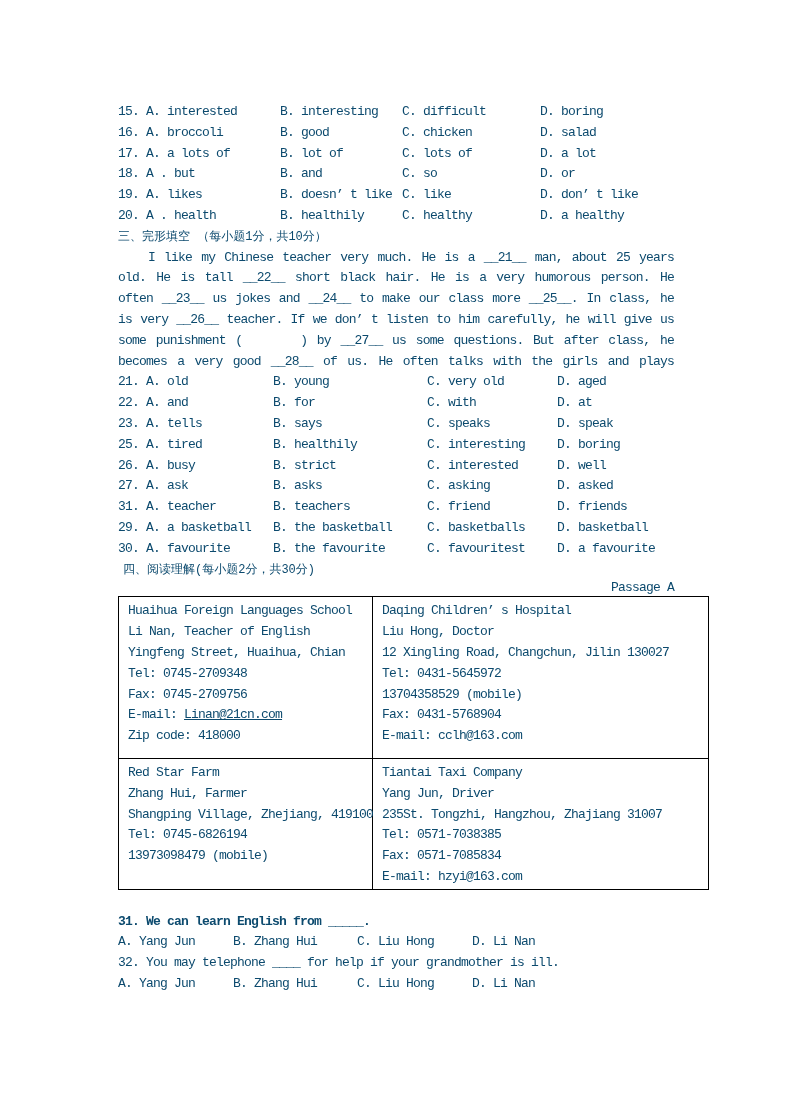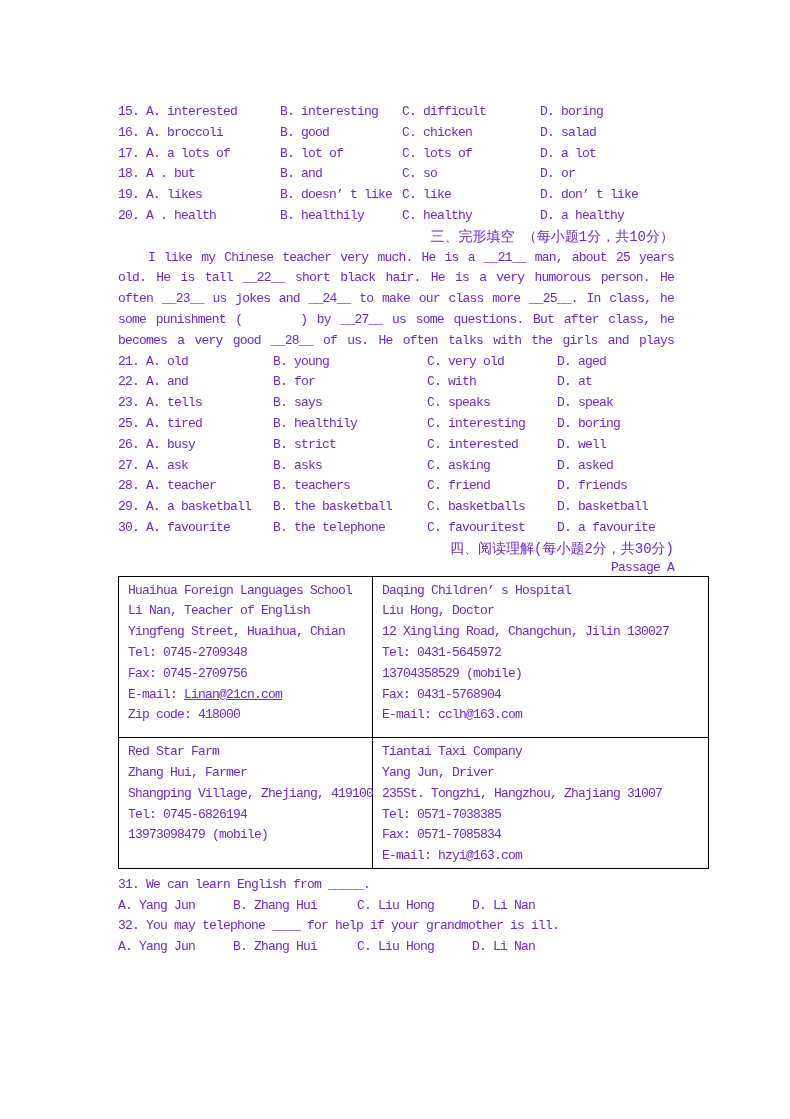--- a/index.html
+++ b/index.html
@@ -1,57 +1,57 @@
 <!DOCTYPE html>
 <html><head>
 <meta charset="utf-8">
 <style>
   html, body { margin: 0; padding: 0; background: #ffffff; }
   .page {
     position: relative;
     width: 790px;
     height: 1119px;
     background: #ffffff;
-    color: #6d28d9;
+    color: #0c4a6e;
     font-family: "Liberation Mono", "DejaVu Sans Mono", monospace;
     font-size: 13px;
     letter-spacing: -0.8px;
     line-height: 20.8px;
     overflow: hidden;
   }
   .content { position: absolute; left: 118px; top: 102px; width: 556px; }
 
   .mc-row { display: grid; height: 20.8px; }
   .mc-row span { white-space: pre; overflow: visible; }
   .g1 { grid-template-columns: 162px 122px 138px 1fr; }
   .g2 { grid-template-columns: 155px 154px 130px 1fr; }
   .g3 { grid-template-columns: 115px 124px 115px 1fr; }
 
-  .cn-heading { height: 20.8px; font-size: 14px; letter-spacing: 0; white-space: pre; text-align: right; }
+  .cn-heading { height: 20.8px; font-size: 12px; letter-spacing: 0; white-space: pre; }
   .cn-heading.indent { padding-left: 5px; }
 
   .passage div { text-align: justify; text-align-last: justify; height: 20.8px; }
   .passage .pl-first { text-indent: 30px; }
   .passage .pl-last { text-align-last: left; }
 
   .plabel { text-align: right; height: 16px; line-height: 16px; }
 
   table.info { border-collapse: collapse; table-layout: fixed; width: 590px; }
   table.info td {
     border: 1px solid #000000;
     vertical-align: top;
     padding: 4px 8px 11px 9px;
     margin-left: 24px;
   }
   table.info tr.r2 td { padding-bottom: 1px; }
   .ln { white-space: pre; height: 20.8px; }
   .email-link { text-decoration: underline; }
 
   .q-stem { white-space: pre; height: 20.8px; }
-  .mt { margin-top: 6px; }
+  .mt { margin-top: 22px; font-weight: bold; }
 </style>
 </head>
 <body>
 
 <div class="page">
   <div class="content">
 
     <div class="mc-row g1">
       <span>15. A. interested</span>
         <span>B. interesting</span>
@@ -88,20 +88,21 @@
         <span>C. healthy</span>
         <span>D. a healthy</span>
     </div>
 
     <div class="cn-heading">三、完形填空 （每小题1分，共10分）</div>
 
     <div class="passage">
       <div class="pl-first">I like my Chinese teacher very much. He is a __21__ man, about 25 years</div>
       <div>old. He is tall __22__ short black hair. He is a very humorous person. He</div>
       <div>often __23__ us jokes and __24__ to make our class more __25__. In class, he</div>
+      <div>is very __26__ teacher. If we don’ t listen to him carefully, he will give us</div>
       <div>some punishment (&nbsp;&nbsp;&nbsp;&nbsp;&nbsp;&nbsp;) by __27__ us some questions. But after class, he</div>
       <div>becomes a very good __28__ of us. He often talks with the girls and plays</div>
     </div>
 
     <div class="mc-row g2">
       <span>21. A. old</span>
         <span>B. young</span>
         <span>C. very old</span>
         <span>D. aged</span>
     </div>
@@ -129,34 +130,34 @@
         <span>C. interested</span>
         <span>D. well</span>
     </div>
     <div class="mc-row g2">
       <span>27. A. ask</span>
         <span>B. asks</span>
         <span>C. asking</span>
         <span>D. asked</span>
     </div>
     <div class="mc-row g2">
-      <span>28. A. teacher</span>
+      <span>31. A. teacher</span>
         <span>B. teachers</span>
         <span>C. friend</span>
         <span>D. friends</span>
     </div>
     <div class="mc-row g2">
       <span>29. A. a basketball</span>
         <span>B. the basketball</span>
         <span>C. basketballs</span>
         <span>D. basketball</span>
     </div>
     <div class="mc-row g2">
       <span>30. A. favourite</span>
-        <span>B. the telephone</span>
+        <span>B. the favourite</span>
         <span>C. favouritest</span>
         <span>D. a favourite</span>
     </div>
 
     <div class="cn-heading indent">四、阅读理解(每小题2分，共30分)</div>
 
     <div class="plabel">Passage A</div>
 
     <table class="info">
       <colgroup>

